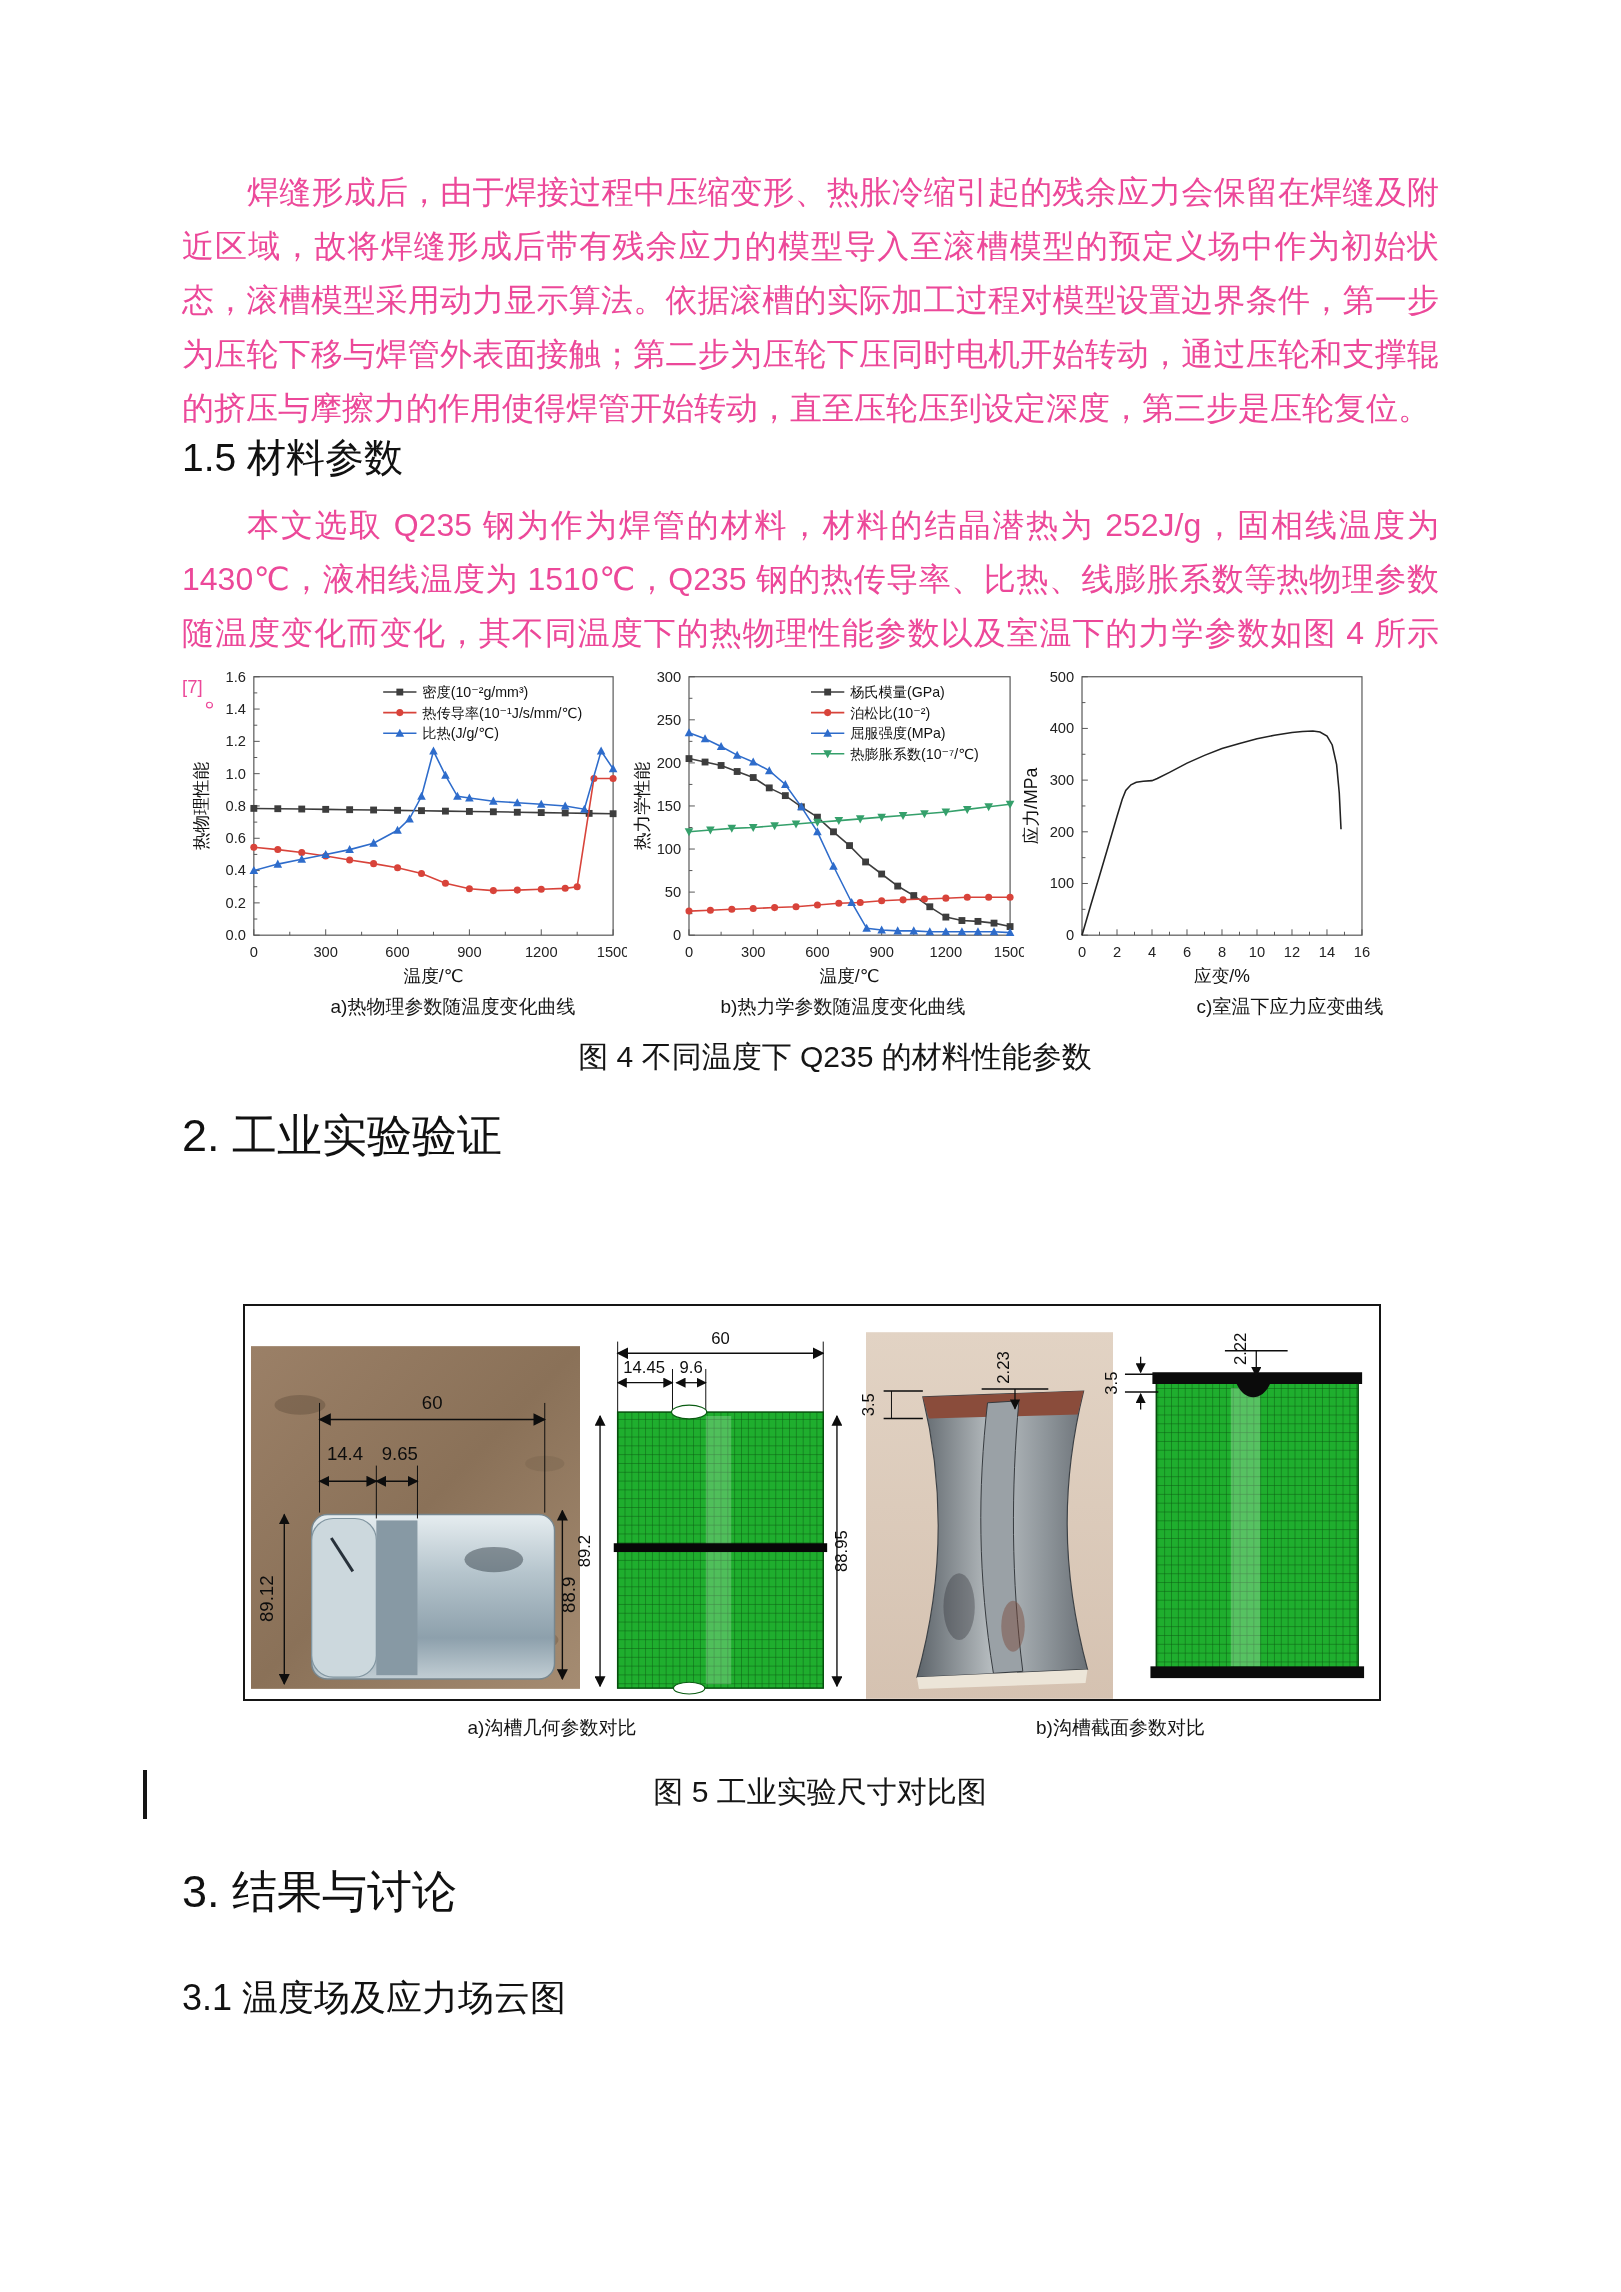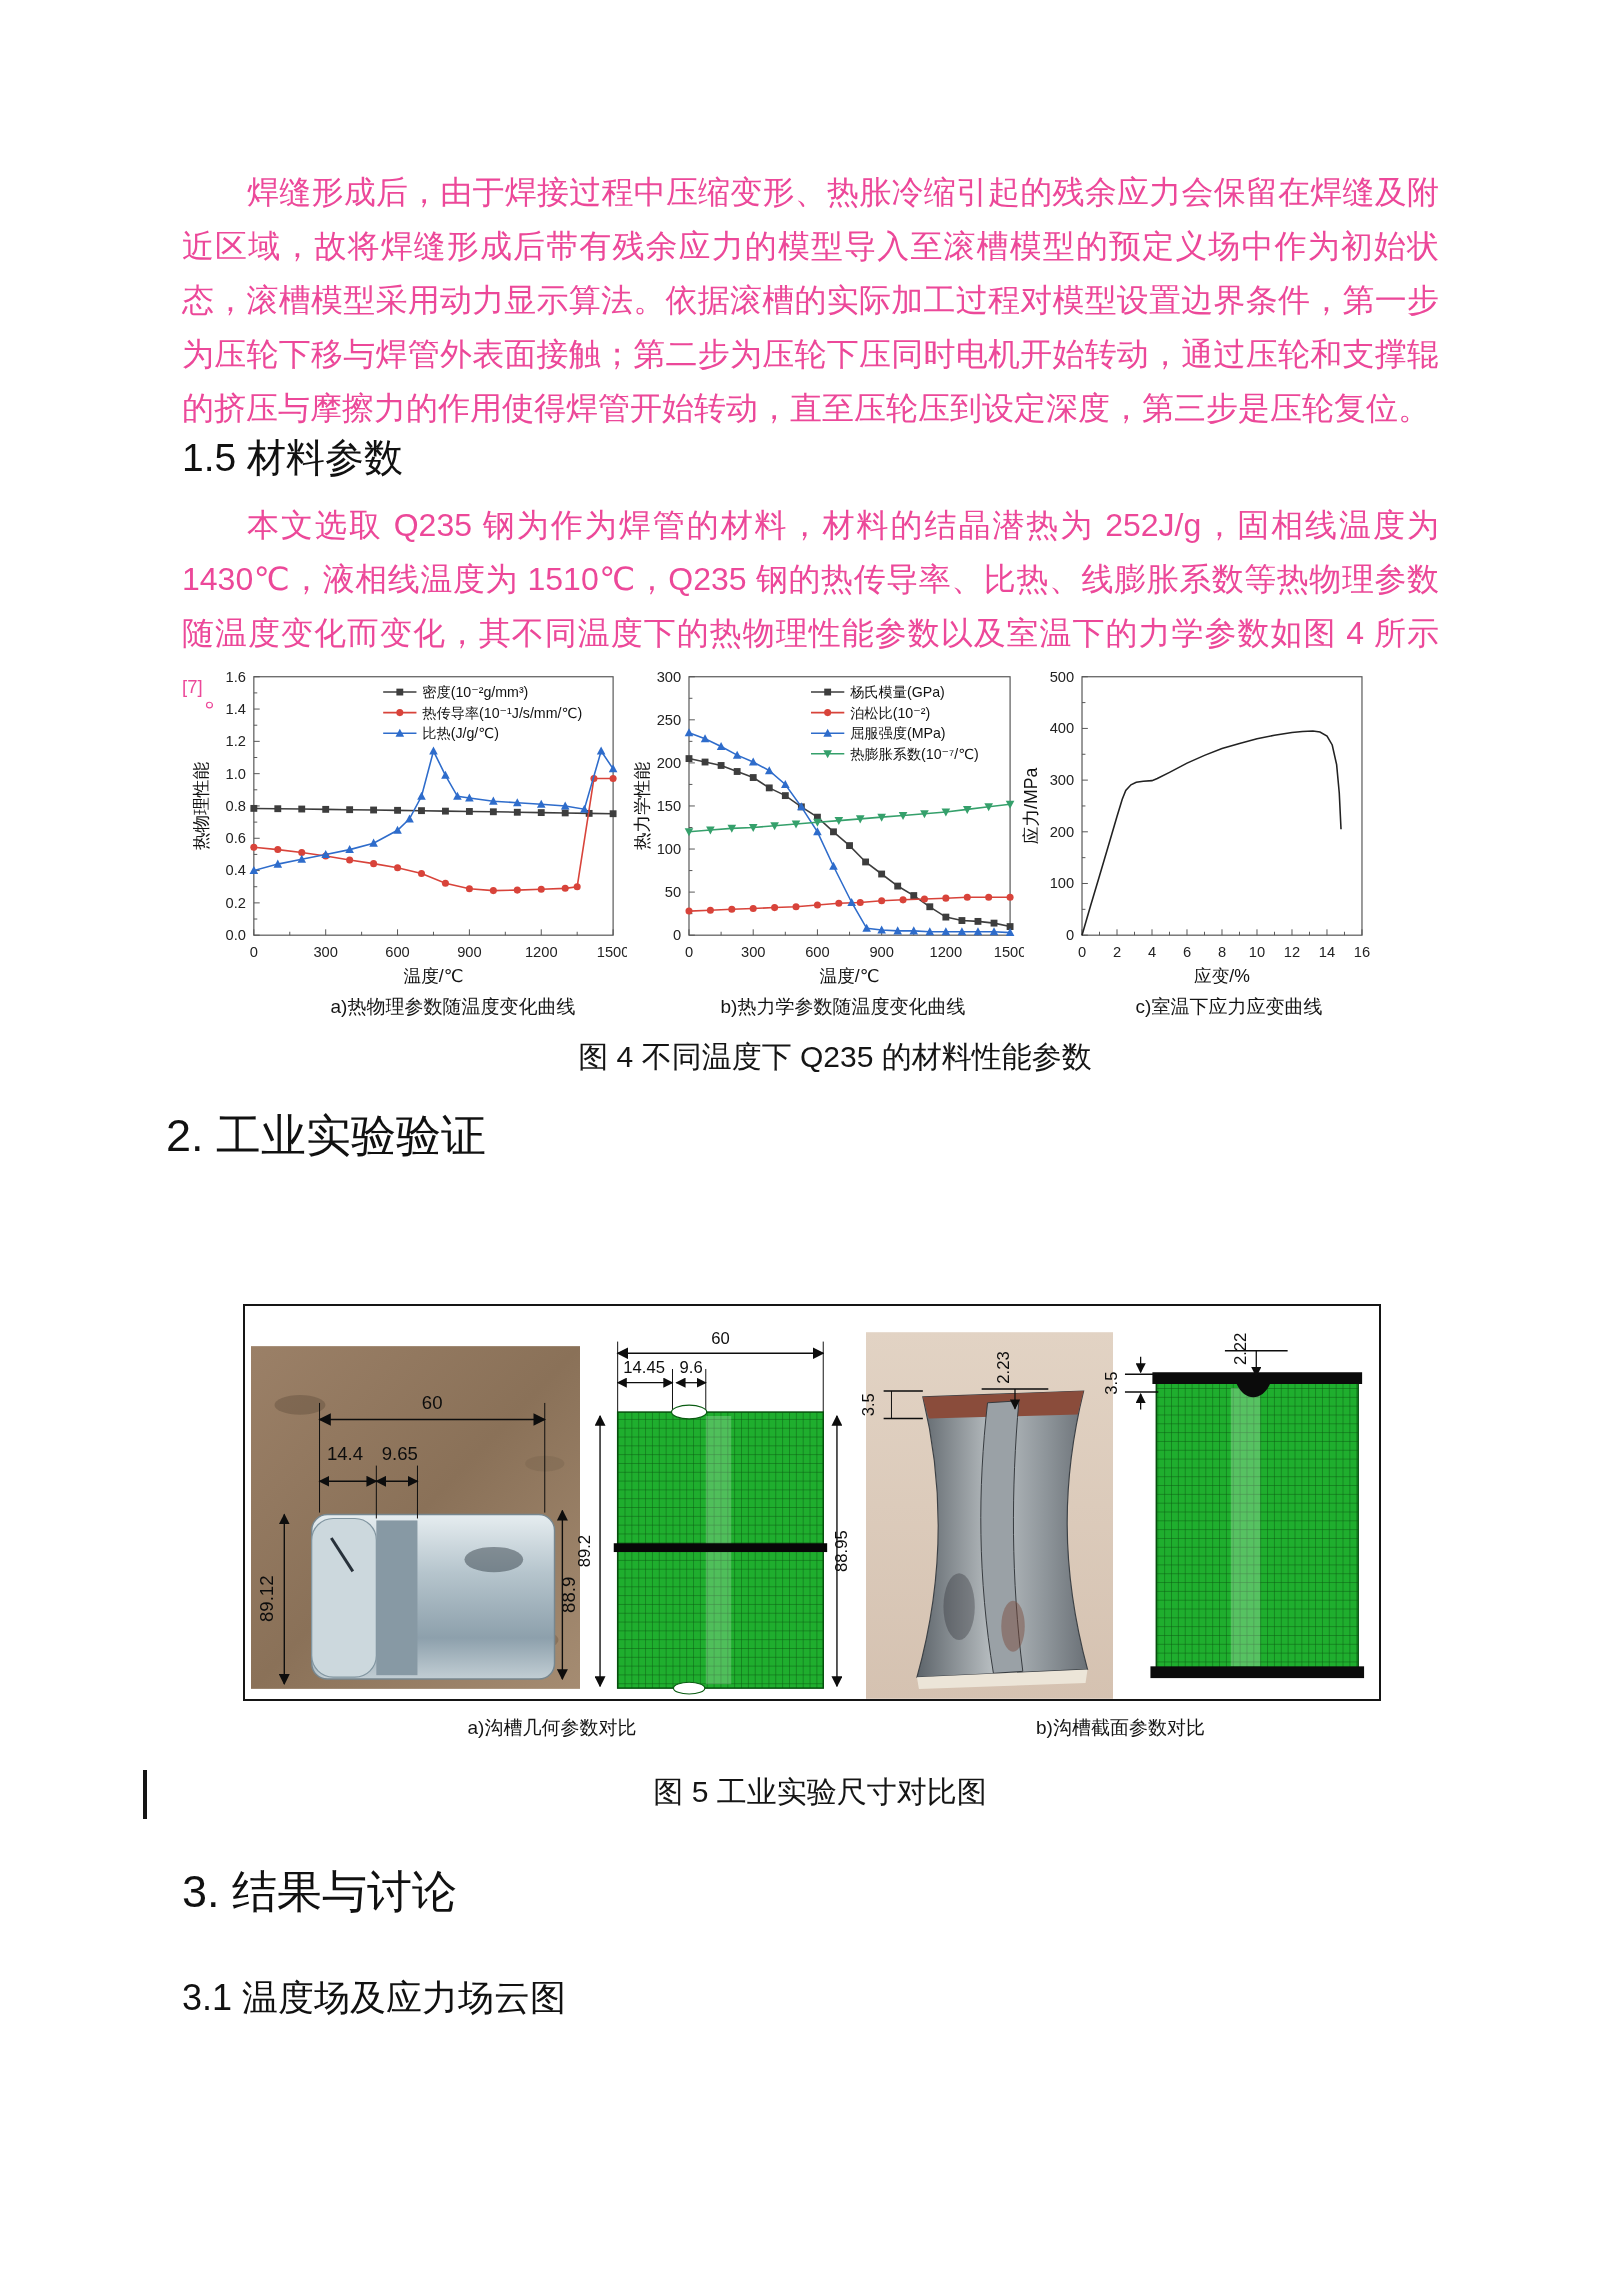--- a/index.html
+++ b/index.html
@@ -324,24 +324,24 @@
         <line x1="62" y1="38.400000000000006" x2="65.5" y2="38.400000000000006" stroke="#555"></line>
         <line x1="62" y1="12" x2="68" y2="12" stroke="#555"></line>
         <text x="54" y="17" text-anchor="end" class="tick">500</text>
         <polyline points="62.0,276.0 70.9,245.4 79.9,215.3 88.8,185.2 97.8,154.6 103.1,137.1 106.7,128.2 112.0,122.4 117.4,119.7 124.6,118.7 133.5,118.1 138.9,116.0 151.4,109.7 169.3,100.2 187.1,92.3 205.0,85.4 222.9,80.1 240.8,75.4 258.6,71.7 276.5,69.0 287.2,68.0 297.9,67.4 305.1,68.5 312.3,72.7 317.6,81.7 322.1,101.8 324.8,130.8 326.6,167.8" fill="none" stroke="#222222" stroke-width="1.6"></polyline>
         <text x="205" y="324" text-anchor="middle" class="axl">应变/%</text>
         <text x="16" y="144" text-anchor="middle" class="axl" transform="rotate(-90,16,144)">应力/MPa</text>
       </svg></div>
 
   <div class="caption" style="left:235px;top:994px;width:436px;">a)热物理参数随温度变化曲线</div>
   <div class="caption" style="left:647px;top:994px;width:392px;">b)热力学参数随温度变化曲线</div>
-  <div class="caption" style="left:1038px;top:994px;width:382px;">c)室温下应力应变曲线</div>
+  <div class="caption" style="left:1099px;top:994px;width:382px;">c)室温下应力应变曲线</div>
   <div class="caption-main" style="left:182px;top:1037px;width:1306px;">图 4 不同温度下 Q235 的材料性能参数</div>
 
-  <h1 class="h-main" style="left:166px;top:1106px;margin:0;">2. 工业实验验证</h1>
+  <h1 class="h-main" style="left:182px;top:1106px;margin:0;">2. 工业实验验证</h1>
 
   <div class="cell" style="left:243px;top:1304px;width:618px;height:393px;">
 
     <svg style="left:5.9px;top:40px;" width="329" height="343" viewBox="0 0 336 350">
       <defs>
         <linearGradient id="gndA" x1="0" y1="0" x2="1" y2="1">
           <stop offset="0" stop-color="#9b8067"></stop>
             <stop offset="0.5" stop-color="#8a7158"></stop>
             <stop offset="1" stop-color="#a58c72"></stop>
         </linearGradient>

